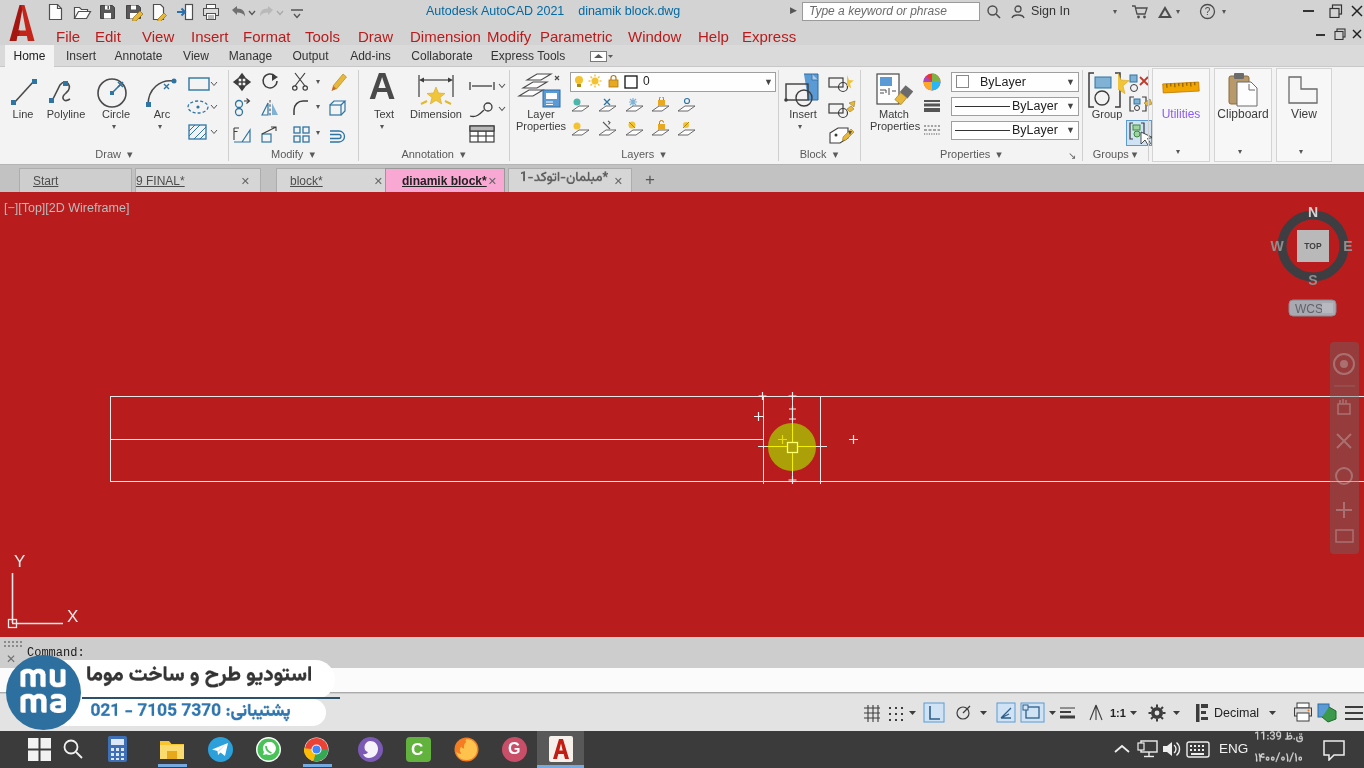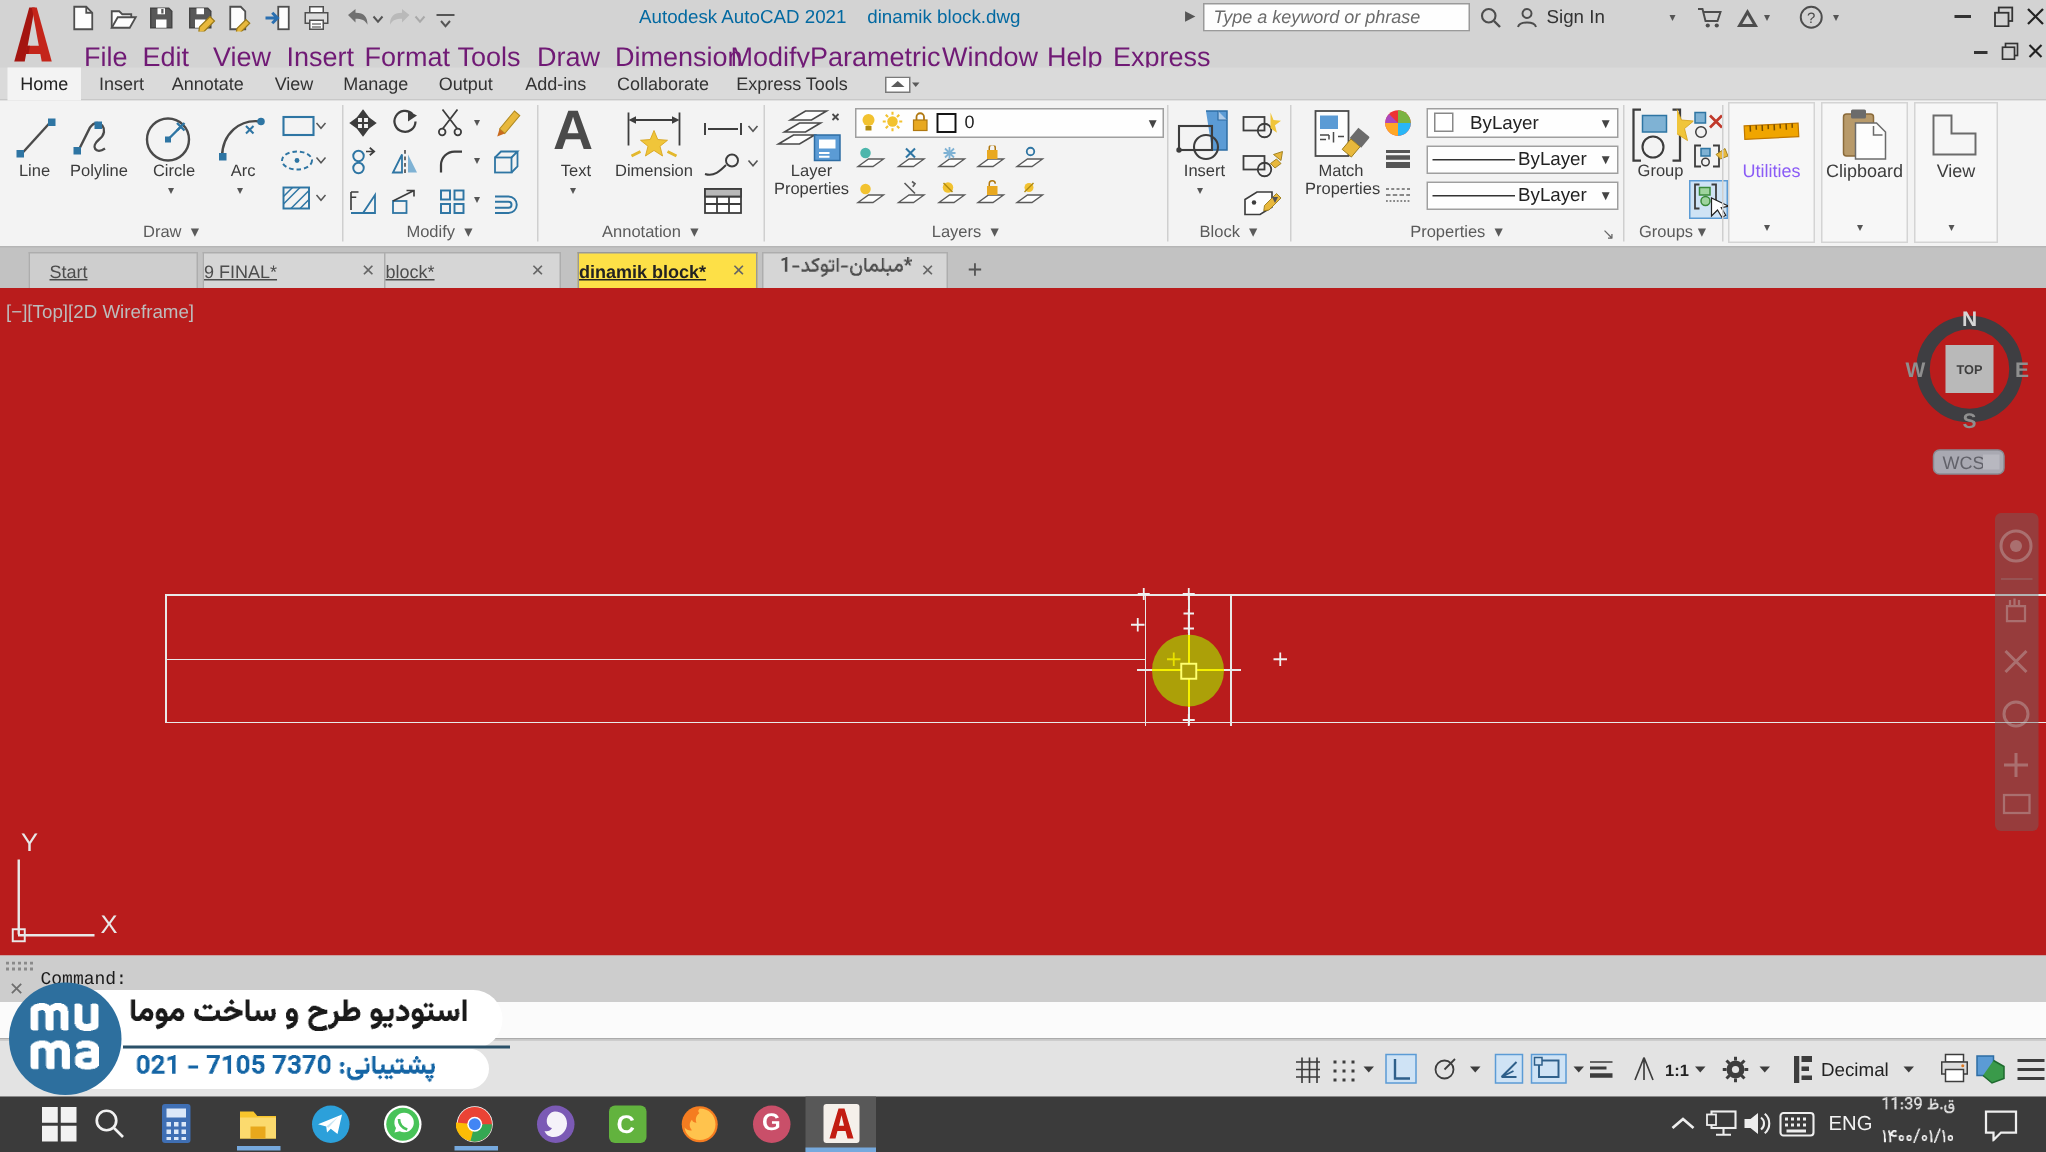--- a/index.html
+++ b/index.html
@@ -3,21 +3,21 @@
 <meta charset="utf-8">
 <style>
   * { margin:0; padding:0; box-sizing:border-box; }
   html,body { width:1364px; height:768px; overflow:hidden; }
   body { font-family:"Liberation Sans", sans-serif; }
   #app { position:relative; width:1364px; height:768px; background:#d3d3d3; }
   .abs { position:absolute; }
 
   
   #titlebar { position:absolute; left:0; top:0; width:1364px; height:23px; background:#d3d3d3; }
-  #menubar  { position:absolute; left:0; top:23px; width:1364px; height:22px; background:#d3d3d3; font-size:18px; color:#701a75; }
+  #menubar  { position:absolute; left:0; top:23px; width:1364px; height:22px; background:#d3d3d3; font-size:15px; color:#b91c1c; }
   .menuitem { position:absolute; top:5px; }
   #tabrow { position:absolute; left:0; top:45px; width:1364px; height:22px; background:#dadada; font-size:12px; color:#333; border-bottom:1px solid #c8c8c8;}
   .rtab { position:absolute; top:0; height:22px; line-height:22px; text-align:center; }
   .rtab.active { background:#f3f3f3; color:#222; }
 
   
   #ribbon { position:absolute; left:0; top:67px; width:1364px; height:97px; background:#f3f3f3; }
   .psep { position:absolute; top:3px; width:1px; height:91px; background:#cfcfcf; }
   .plabel { position:absolute; top:81px; height:16px; font-size:11px; color:#5a5a5a; width:100%; }
   .biglbl { font-size:11px; color:#3b3b3b; text-align:center; }
@@ -543,22 +543,22 @@
     <div class="ribbon-extra" style="left:1276px;top:1px;width:56px;height:94px"></div>
     <svg class="abs" style="left:1287px;top:8px" width="32" height="30" viewBox="0 0 32 30">
       <path d="M2 2 h12 v12 h16 v14 H2 Z" fill="#f6f6f6" stroke="#6b6b6b" stroke-width="1.3"></path>
     </svg>
     <div class="biglbl abs" style="left:1276px;top:40px;width:56px;font-size:12px;color:#3d3d3d">View</div>
     <div class="abs" style="left:1299px;top:80px;font-size:8px;color:#555">▾</div>
   </div>
   <div id="doctabs">
     <div class="dtab" style="left:19px;width:113px;background:#cecece;padding-left:13px">Start</div>
     <div class="dtab" style="left:135px;width:126px;">9 FINAL*<span class="x" style="position:absolute;right:10px">✕</span></div>
-    <div class="dtab" style="left:256px;width:118px;">block*<span class="x" style="position:absolute;right:10px">✕</span></div>
-    <div class="dtab" style="left:385px;width:120px;background:#fde047;color:#222;font-weight:bold;padding-left:0;border-color:#999">dinamik block*<span class="x" style="position:absolute;right:7px;font-weight:normal">✕</span></div>
+    <div class="dtab" style="left:276px;width:118px;padding-left:13px">block*<span class="x" style="position:absolute;right:10px">✕</span></div>
+    <div class="dtab" style="left:385px;width:120px;background:#f9a8d4;color:#222;font-weight:bold;padding-left:16px;border-color:#999">dinamik block*<span class="x" style="position:absolute;right:7px;font-weight:normal">✕</span></div>
     <div class="dtab" style="left:508px;width:124px">
         <span class="x" style="position:absolute;right:8px">✕</span>
       </div>
     <div class="abs" style="left:645px;top:5px;font-size:17px;color:#555">+</div>
   </div>
 
   <div id="canvas">
 
     <div class="abs" style="left:4px;top:9px;font-size:12.5px;color:#bdbdbd">[−][Top][2D Wireframe]</div>
 

